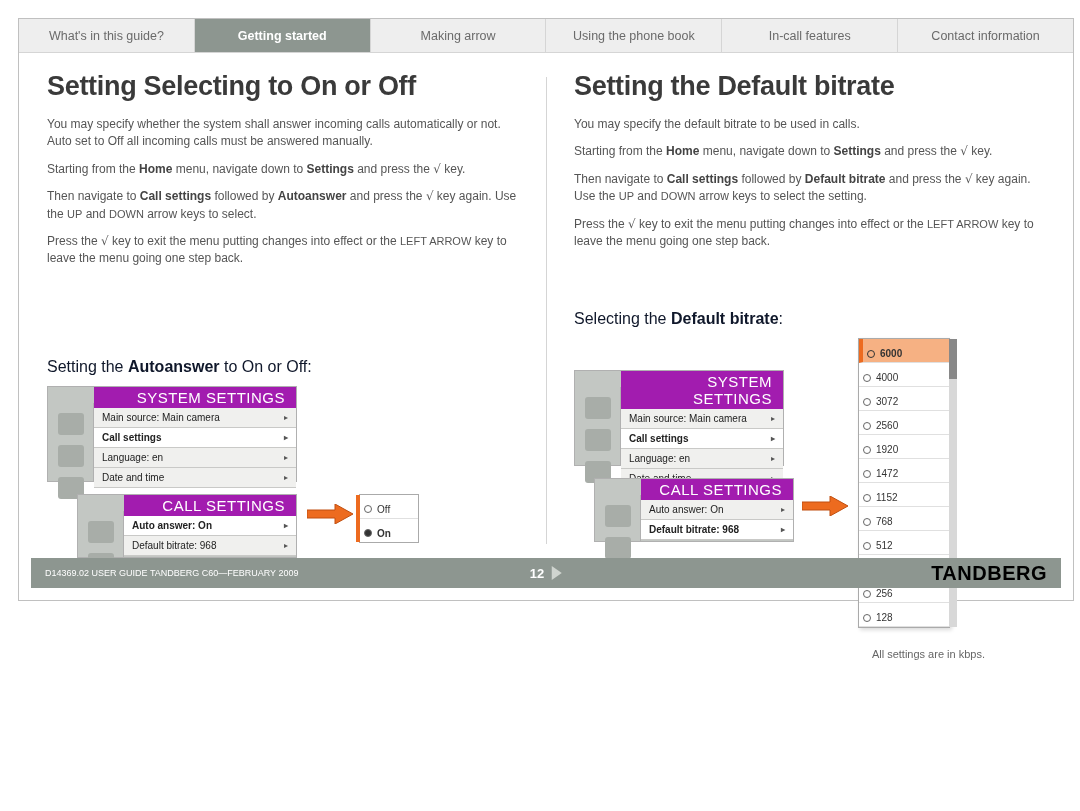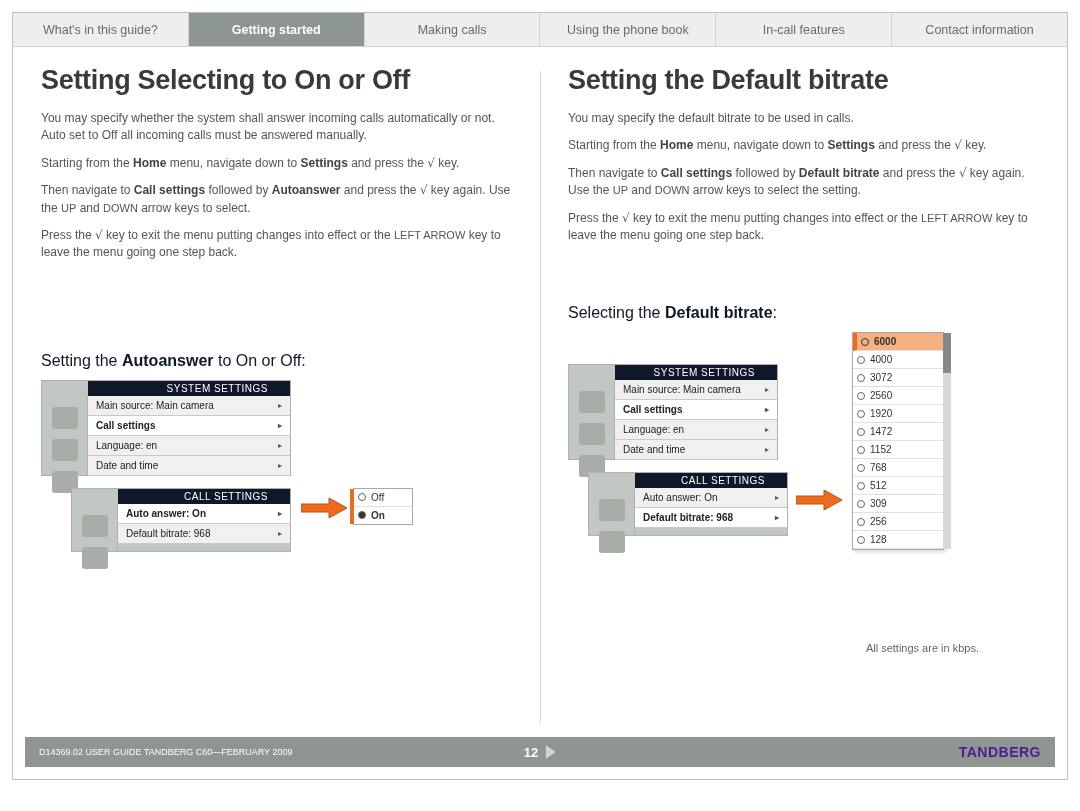--- a/index.html
+++ b/index.html
@@ -7,23 +7,23 @@
     background: #ffffff;
     font-family: Arial, Helvetica, sans-serif;
     width: 1080px;
     height: 811px;
     overflow: hidden;
     color: #333;
     position: relative;
   }
   .page {
     border: 1px solid #c0c0c0;
-    margin: 12px;
+    margin: 18px;
     width: 1056px;
-    height: 768px;
+    height: 583px;
     position: relative;
     background: #fff;
   }
   
   .tabs {
     display: flex;
     width: 100%;
     height: 34px;
     border-bottom: 1px solid #d5d5d5;
     background: #eeeeee;
@@ -89,25 +89,25 @@
   
   .mock {
     width: 250px;
     border: 1px solid #b0b0b0;
     background: #c3c7c3;
     font-size: 10px;
     color: #222;
     position: relative;
   }
   .mock-header {
-    background: #0f172a;
+    background: #a21caf;
     color: #fff;
     text-align: right;
-    padding: 2px 22px;
-    font-size: 10px;
+    padding: 2px 11px;
+    font-size: 15px;
     letter-spacing: 0.5px;
   }
   .mock-row {
     display: flex;
     align-items: center;
     background: #f0f0ee;
     border-bottom: 1px solid #c9c9c7;
     padding: 4px 8px;
     font-size: 10px;
   }
@@ -127,21 +127,21 @@
     border-radius: 3px;
   }
   .popup {
     border: 1px solid #aaa;
     background: #fff;
     position: absolute;
     font-size: 10px;
   }
   .popup-row {
     display:flex; align-items:center; gap:5px;
-    padding: 3px 8px 3px 4px;
+    padding: 9px 8px 3px 4px;
     border-bottom: 1px solid #e0e0e0;
     background:#fff;
   }
   .popup-row:last-child { border-bottom:none;font-weight:bold; }
   .popup-row .radio {
     width:8px; height:8px; border:1px solid #666; border-radius:50%; display:inline-block; flex:none;
   }
   .popup-row .radio.filled { background:#333; }
   .popup .stripe {
     position:absolute; left:-4px; top:0; bottom:0; width:4px; background:#ed6b1f;
@@ -169,40 +169,40 @@
     font-size: 9px;
   }
   .footer .pnum {
     position:absolute; left:50%; transform:translateX(-50%);
     font-size: 13px; font-weight:bold; color:#fff;
     display:flex; gap:8px;
   }
   .footer .brand {
     margin-left: auto;
     font-weight: 900;
-    font-size: 14px;
+    font-size: 20px;
     letter-spacing: 0.5px;
-    color:#4c1d95;
+    color:#000000;
   }
   .tri {
     width:0; height:0; border-left:10px solid #cfd4cf; border-top:7px solid transparent; border-bottom:7px solid transparent;
   }
   .note { font-size:11px; color:#666; text-align:center; margin-top:10px; }
 
   .mocks-area { position:relative; height:240px; margin-top:6px; }
 </style>
 </head>
 <body>
 
 <div class="page">
 
   <div class="tabs">
     <div class="tab">What's in this guide?</div>
     <div class="tab active">Getting started</div>
-    <div class="tab">Making calls</div>
+    <div class="tab">Making arrow</div>
     <div class="tab">Using the phone book</div>
     <div class="tab">In-call features</div>
     <div class="tab">Contact information</div>
   </div>
 
   <div class="divider"></div>
 
   <div class="cols">
 
     <div class="col">

